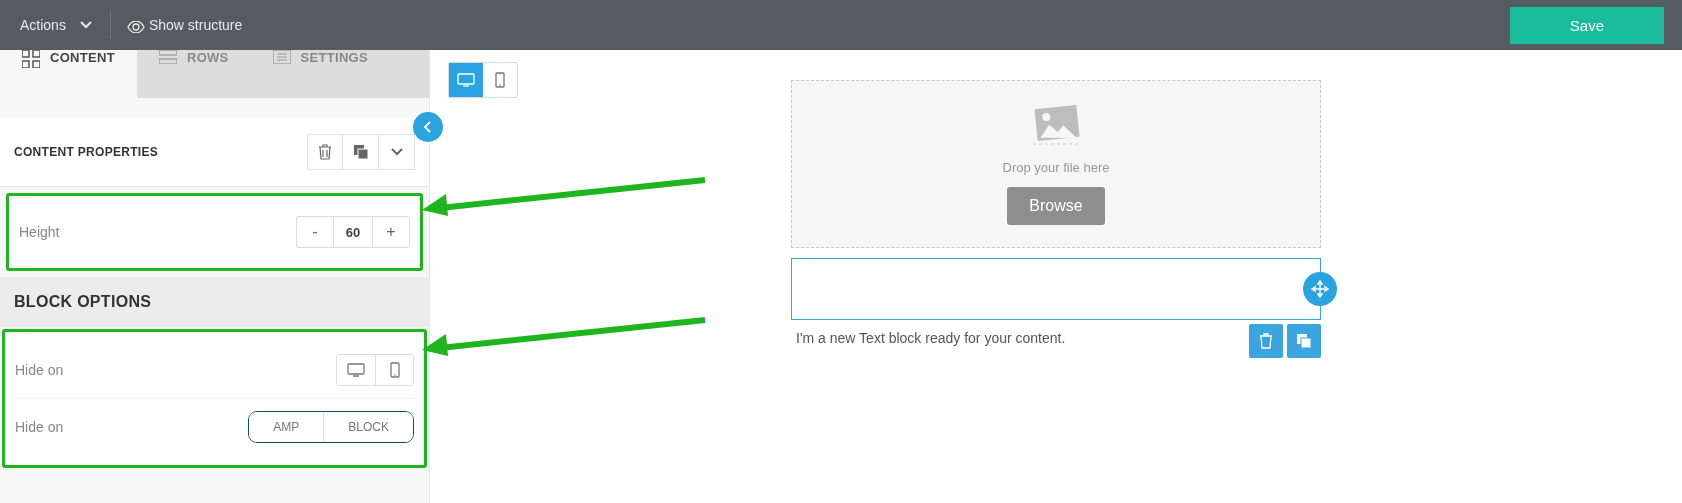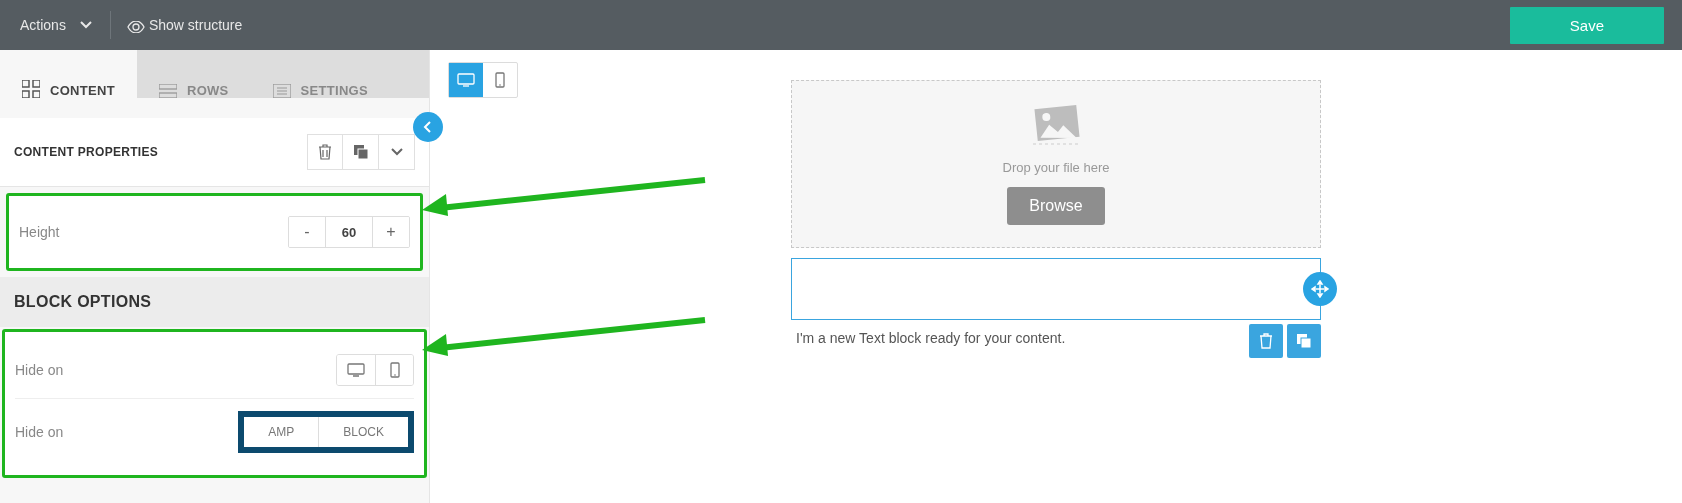--- a/index.html
+++ b/index.html
@@ -5,47 +5,47 @@
 *{margin:0;padding:0;box-sizing:border-box;font-family:Arial,Helvetica,sans-serif}
 body{background:#fff;width:1682px;height:503px;overflow:hidden;position:relative}
 .topbar{height:50px;background:#555c61;display:flex;align-items:center;padding:0 18px;color:#e8e8e8;font-size:14px}
 .actions-btn{display:flex;align-items:center;gap:14px;padding:6px 2px;cursor:pointer}
 .vdiv{width:1px;height:28px;background:#6e757a;margin:0 16px}
 .show-structure{display:flex;align-items:flex-end;gap:4px;cursor:pointer}
 .save-btn{margin-left:auto;background:#1abc9c;color:#fff;border:none;padding:10px 60px;font-size:15px;cursor:pointer;border-radius:1px}
 .main{display:flex;height:calc(100% - 50px)}
 .sidebar{width:430px;background:#f7f7f7;border-right:1px solid #e5e5e5;position:relative;overflow:visible}
 .tabs{height:48px;display:flex;background:#ddd}
-.tab{display:flex;align-items:flex-end;gap:10px;padding:0 22px;font-size:13px;font-weight:600;color:#888;cursor:pointer;letter-spacing:.3px}
+.tab{display:flex;align-items:flex-start;gap:10px;padding:0 22px;font-size:13px;font-weight:600;color:#888;cursor:pointer;letter-spacing:.3px}
 .tab.active{background:#f7f7f7;color:#444}
 .tab svg{flex-shrink:0}
 .collapse-circle{position:absolute;right:-14px;top:62px;width:30px;height:30px;border-radius:50%;background:#29a3e2;display:flex;align-items:center;justify-content:center;cursor:pointer;z-index:5}
 .device-toggle{position:absolute;left:448px;top:62px;display:flex;border:1px solid #dcdcdc;border-radius:2px;background:#fff}
 .device-btn{width:34px;height:34px;display:flex;align-items:center;justify-content:center;cursor:pointer}
 .device-btn.active{background:#29a3e2}
 .section-header{background:#fff;padding:16px 14px;display:flex;align-items:center;border-bottom:1px solid #e5e5e5}
 .section-header h3{font-size:12px;font-weight:700;letter-spacing:.3px;color:#333;flex:1}
 .hdr-actions{display:flex;gap:0}
 .hdr-icon{width:36px;height:36px;border:1px solid #e0e0e0;display:flex;align-items:center;justify-content:center;cursor:pointer;background:#fff}
 .hdr-icon+.hdr-icon{border-left:none}
 .prop-panel{background:#fff;border:3px solid #1fb51f;border-radius:3px;margin:6px;padding:20px 10px;display:flex;align-items:center}
 .prop-label{font-size:14px;color:#888;flex:1}
 .stepper{display:flex;border:1px solid #ddd;border-radius:2px;overflow:hidden}
 .stepper button{width:36px;height:30px;border:none;background:#fff;cursor:pointer;font-size:16px;color:#666}
-.stepper input{width:48px;border:none;border-left:1px solid #ddd;border-right:1px solid #ddd;text-align:center;font-size:13px;font-weight:600;color:#444}
+.stepper input{width:40px;border:none;border-left:1px solid #ddd;border-right:1px solid #ddd;text-align:center;font-size:13px;font-weight:600;color:#444}
 .block-header{padding:16px 14px;background:#ececec}
 .block-header h3{font-size:16px;font-weight:700;color:#333;letter-spacing:.3px}
 .block-panel{background:#fff;border:3px solid #1fb51f;border-radius:3px;margin:2px;padding:10px 10px}
 .block-row{display:flex;align-items:center;padding:12px 0}
 .block-row+.block-row{border-top:1px solid #eee}
 .block-row .prop-label{flex:1}
 .toggle-pair{display:flex;border:1px solid #ddd;border-radius:3px;overflow:hidden}
 .toggle-pair .tbtn{width:38px;height:30px;display:flex;align-items:center;justify-content:center;cursor:pointer;background:#fff}
 .toggle-pair .tbtn+.tbtn{border-left:1px solid #ddd}
-.toggle-text{display:flex;border:6px solid #0c4a6e;border-radius:0;overflow:hidden}
+.toggle-text{display:flex;border:1px solid #0c4a6e;border-radius:9px;overflow:hidden}
 .toggle-text .tbtn{padding:8px 24px;font-size:12px;color:#777;cursor:pointer;background:#fff}
 .toggle-text .tbtn+.tbtn{border-left:1px solid #ddd}
 .canvas{flex:1;position:relative;padding:30px 60px}
 .drop-zone{width:530px;height:168px;border:1px dashed #c8c8c8;background:#f6f6f6;margin:0 auto;display:flex;flex-direction:column;align-items:center;justify-content:center;gap:12px}
 .drop-zone .hint{color:#999;font-size:13px}
 .browse-btn{background:#8e8e8e;color:#fff;border:none;padding:10px 22px;font-size:16px;border-radius:3px;cursor:pointer;font-weight:500}
 .selected-block{width:530px;height:62px;border:1px solid #3aa5df;margin:10px auto 0;position:relative;background:#fff}
 .move-handle{position:absolute;right:-17px;top:50%;transform:translateY(-50%);width:34px;height:34px;border-radius:50%;background:#29a3e2;display:flex;align-items:center;justify-content:center;cursor:move}
 .text-block{width:530px;margin:6px auto 0;font-size:14px;color:#555;padding:4px 5px;position:relative}
 .row-actions{position:absolute;right:0;top:-2px;display:flex;gap:4px}

